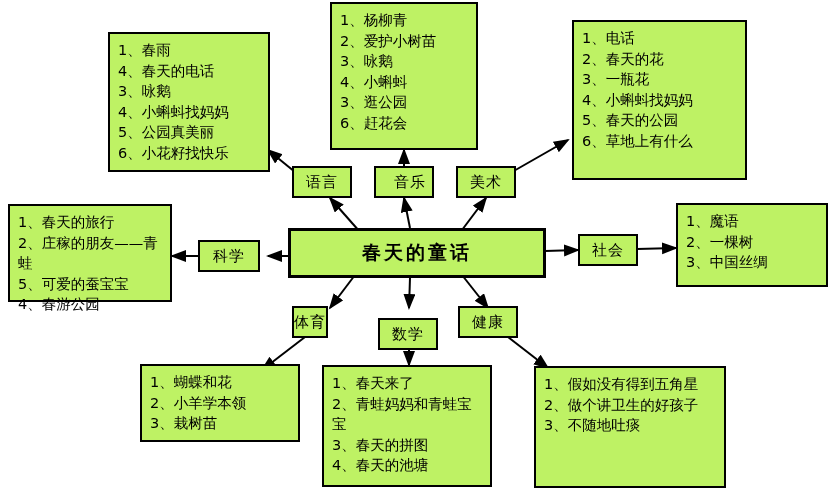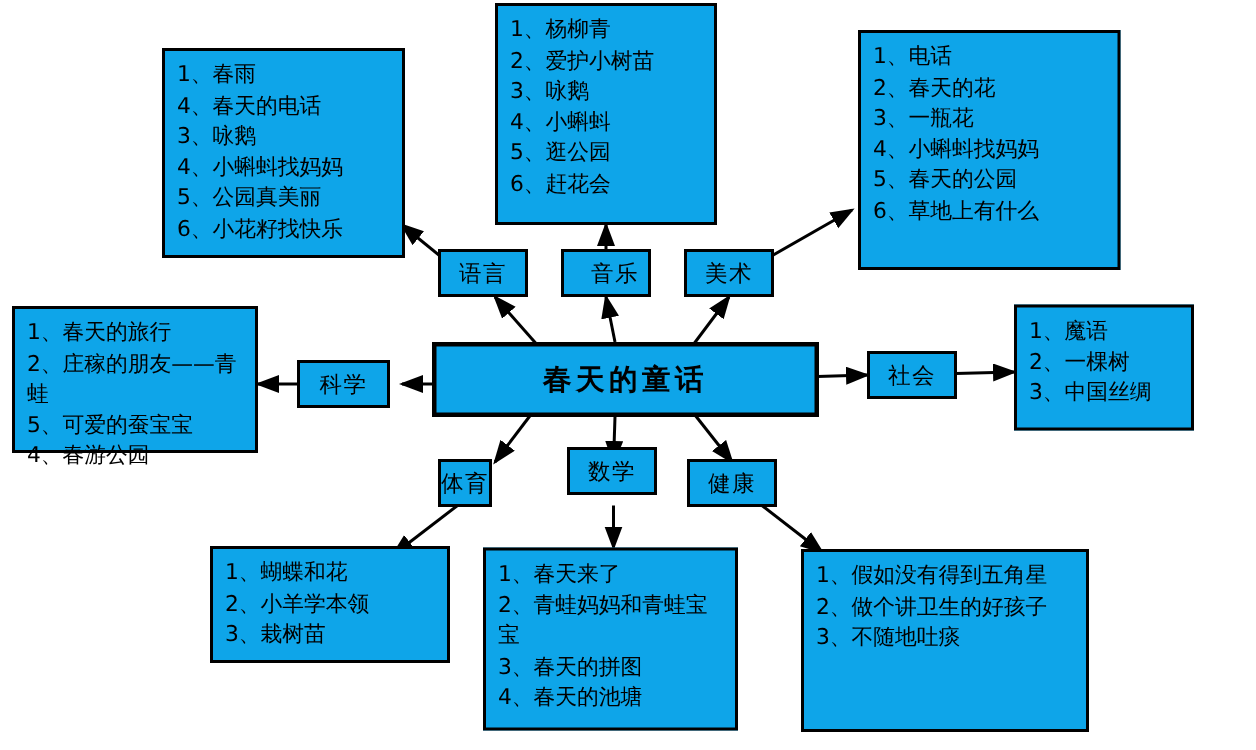--- a/index.html
+++ b/index.html
@@ -20,21 +20,21 @@
     left: 0;
     top: 0;
     width: 837px;
     height: 500px;
     pointer-events: none;
   }
   .box {
     position: absolute;
     box-sizing: border-box;
     border: 2px solid #000000;
-    background: #0ea5e9;
+    background: #bef264;
     color: #000000;
   }
   .cat {
     display: flex;
     align-items: center;
     justify-content: center;
     font-size: 15px;
     font-weight: normal;
     letter-spacing: 1px;
   }
@@ -105,62 +105,62 @@
   </div>
   <div class="box cat" style="left:198px; top:240px; width:62px; height:32px;">
     <span>科学</span>
   </div>
   <div class="box cat" style="left:578px; top:234px; width:60px; height:32px;">
     <span>社会</span>
   </div>
   <div class="box cat" style="left:292px; top:306px; width:36px; height:32px;">
     <span>体育</span>
   </div>
-  <div class="box cat" style="left:378px; top:298px; width:60px; height:32px;">
+  <div class="box cat" style="left:378px; top:318px; width:60px; height:32px;">
     <span>数学</span>
   </div>
   <div class="box cat" style="left:458px; top:306px; width:60px; height:32px;">
     <span>健康</span>
   </div>
 
   <div class="box list" style="left:108px; top:32px; width:162px; height:140px;">
     <div class="li">1、春雨</div>
     <div class="li">4、春天的电话</div>
     <div class="li">3、咏鹅</div>
     <div class="li">4、小蝌蚪找妈妈</div>
     <div class="li">5、公园真美丽</div>
     <div class="li">6、小花籽找快乐</div>
   </div>
 
   <div class="box list" style="left:330px; top:2px; width:148px; height:148px;">
     <div class="li">1、杨柳青</div>
     <div class="li">2、爱护小树苗</div>
     <div class="li">3、咏鹅</div>
     <div class="li">4、小蝌蚪</div>
-    <div class="li">5、逛公园</div>
+    <div class="li">3、逛公园</div>
     <div class="li">6、赶花会</div>
   </div>
 
   <div class="box list" style="left:572px; top:20px; width:175px; height:160px;">
     <div class="li">1、电话</div>
     <div class="li">2、春天的花</div>
     <div class="li">3、一瓶花</div>
     <div class="li">4、小蝌蚪找妈妈</div>
     <div class="li">5、春天的公园</div>
     <div class="li">6、草地上有什么</div>
   </div>
 
   <div class="box list wrap" style="left:8px; top:204px; width:164px; height:98px;">
     <div class="li">1、春天的旅行</div>
     <div class="li">2、庄稼的朋友——青蛙</div>
     <div class="li">5、可爱的蚕宝宝</div>
     <div class="li">4、春游公园</div>
   </div>
 
-  <div class="box list" style="left:676px; top:203px; width:120px; height:84px;">
+  <div class="box list" style="left:676px; top:203px; width:152px; height:84px;">
     <div class="li">1、魔语</div>
     <div class="li">2、一棵树</div>
     <div class="li">3、中国丝绸</div>
   </div>
 
   <div class="box list" style="left:140px; top:364px; width:160px; height:78px;">
     <div class="li">1、蝴蝶和花</div>
     <div class="li">2、小羊学本领</div>
     <div class="li">3、栽树苗</div>
   </div>

